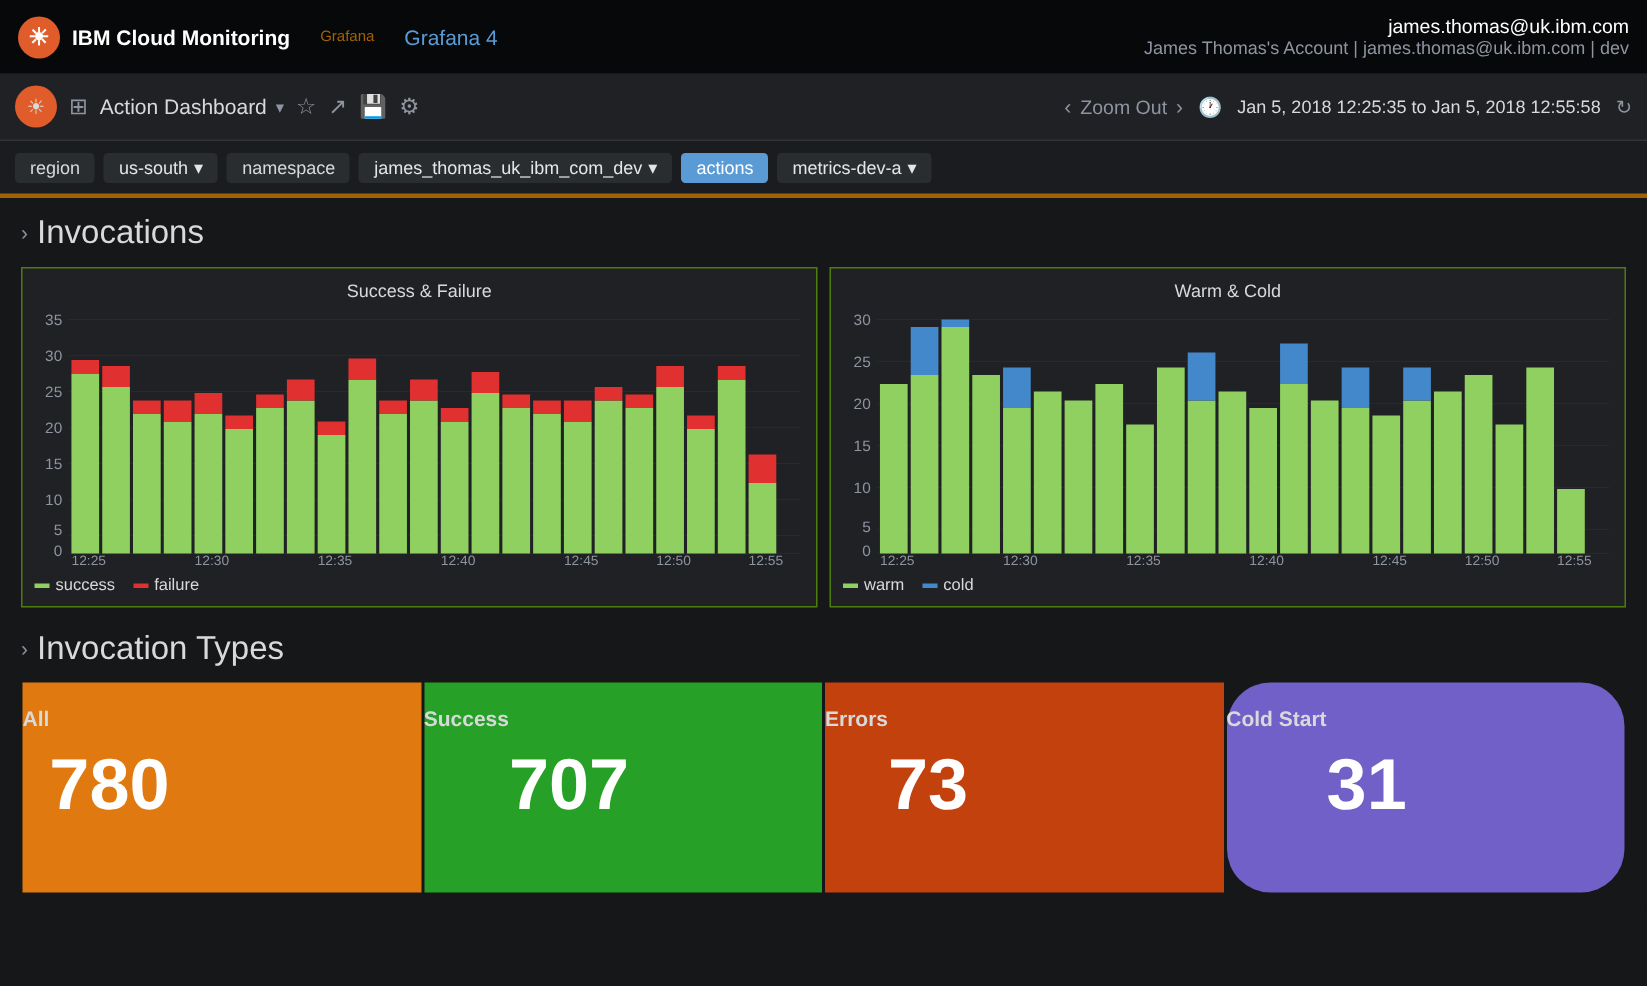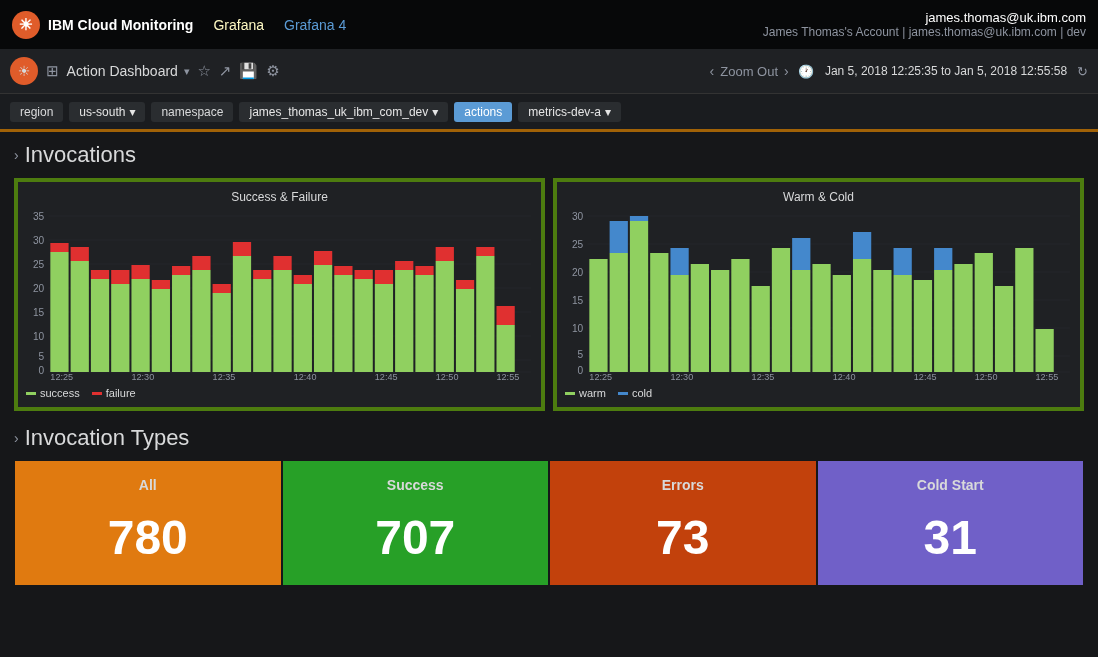--- a/index.html
+++ b/index.html
@@ -10,21 +10,21 @@
       background: #070809;
       height: 49px;
       display: flex;
       align-items: center;
       padding: 0 12px;
       justify-content: space-between;
     }
     .top-nav-left { display: flex; align-items: center; gap: 20px; }
     .logo { display: flex; align-items: center; gap: 8px; font-size: 14px; font-weight: bold; color: #fff; }
     .logo-icon { width: 28px; height: 28px; background: #e05c2a; border-radius: 50%; display: flex; align-items: center; justify-content: center; font-size: 16px; }
-    .nav-item { color: #fef9c3; font-size: 14px; cursor: pointer; }
+    .nav-item { color: #a16207; font-size: 10px; cursor: pointer; }
     .nav-item.active { color: #5b9bd5; font-size: 14px; }
     .top-nav-right { text-align: right; font-size: 12px; color: #8e94a0; }
     .top-nav-right .email { color: #fff; font-size: 13px; }
 
     
     .toolbar {
       background: #1f2124;
       height: 45px;
       display: flex;
       align-items: center;
@@ -80,21 +80,21 @@
 
     
     .charts-row {
       display: flex;
       gap: 8px;
       margin-bottom: 14px;
     }
     .chart-container {
       flex: 1;
       background: #1f2124;
-      border: 4px solid #4d7c0f;
+      border: 1px solid #4d7c0f;
       padding: 8px;
       position: relative;
     }
     .chart-title {
       text-align: center;
       font-size: 12px;
       color: #d8d9da;
       margin-bottom: 6px;
     }
     .chart-area { position: relative; width: 100%; }
@@ -102,42 +102,42 @@
     .legend-item { display: flex; align-items: center; gap: 4px; }
     .legend-dot { width: 10px; height: 3px; display: inline-block; }
 
     
     .invocation-types-row {
       display: flex;
       gap: 0;
     }
     .type-card {
       flex: 1;
-      height: 124px;
-      display: flex;
-      flex-direction: column;
+      height: 140px;
+      display: flex;
+      flex-direction: row;
       align-items: center;
       padding-top: 16px;
       margin: 0 1px;
     }
     .type-card-label {
       font-size: 14px;
       font-weight: bold;
       margin-bottom: auto;
     }
     .type-card-value {
       font-size: 48px;
       font-weight: bold;
       color: #fff;
       margin-bottom: 20px;
     }
     .type-card.all { background: #e07a10; }
     .type-card.success { background: #27a027; }
     .type-card.errors { background: #c2410c; }
-    .type-card.cold-start { background: #7060c8; }
+    .type-card.cold-start { background: #7060c8; border-radius: 29px; }
 
     svg.bar-chart { width: 100%; height: 170px; }
   </style>
 </head>
 <body>
 
 <div class="top-nav">
   <div class="top-nav-left">
     <div class="logo">
       <div class="logo-icon">☀</div>

